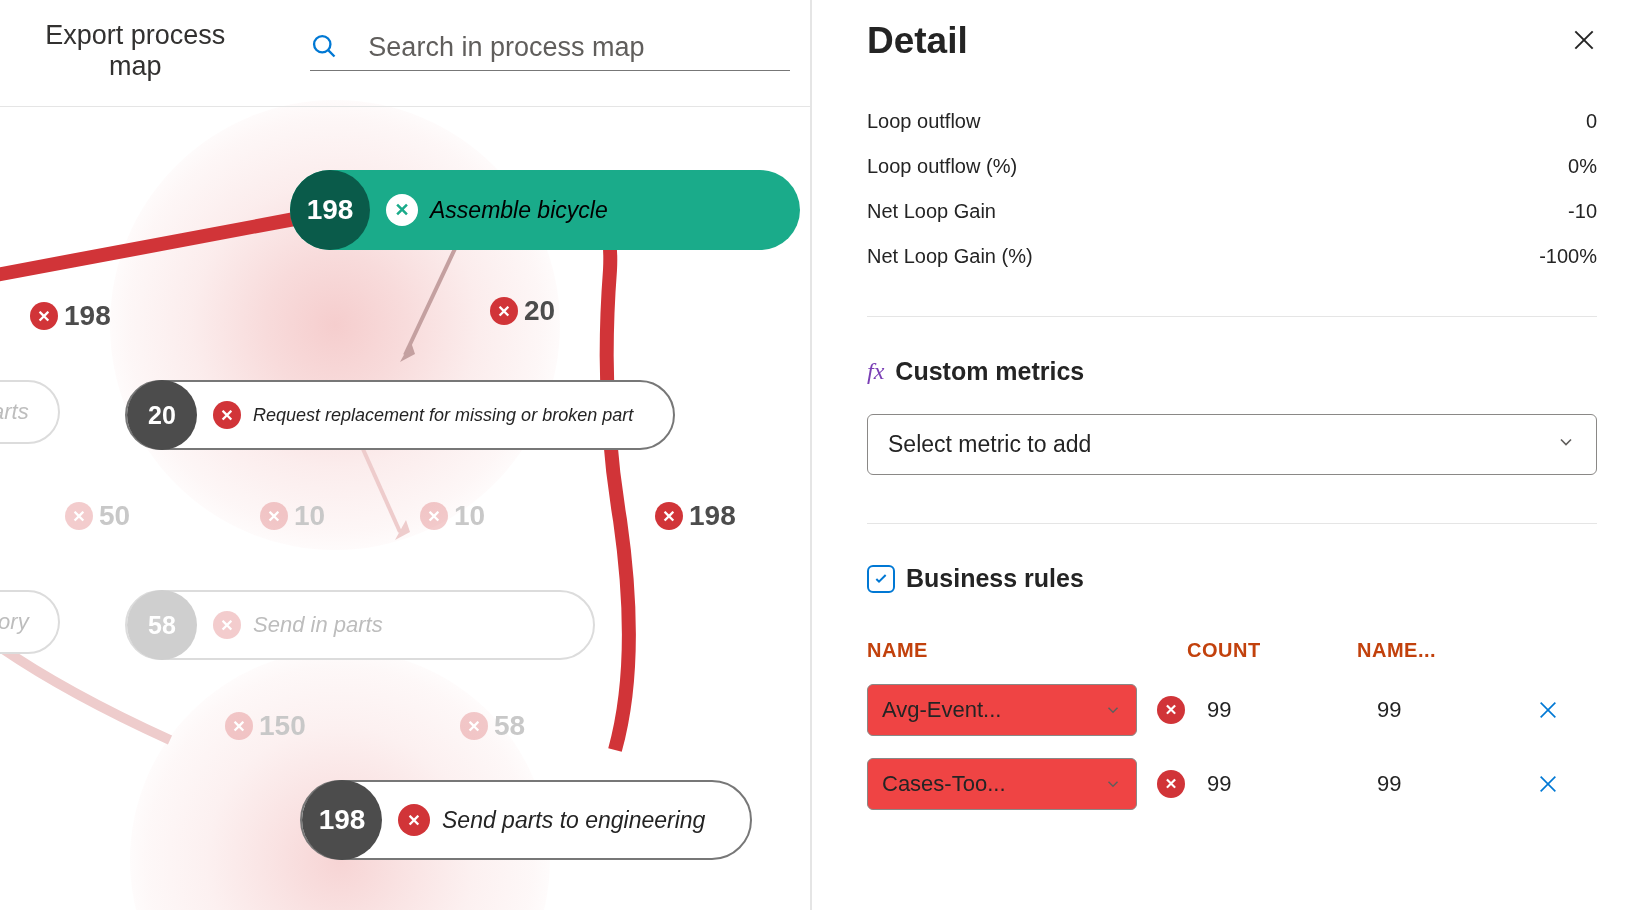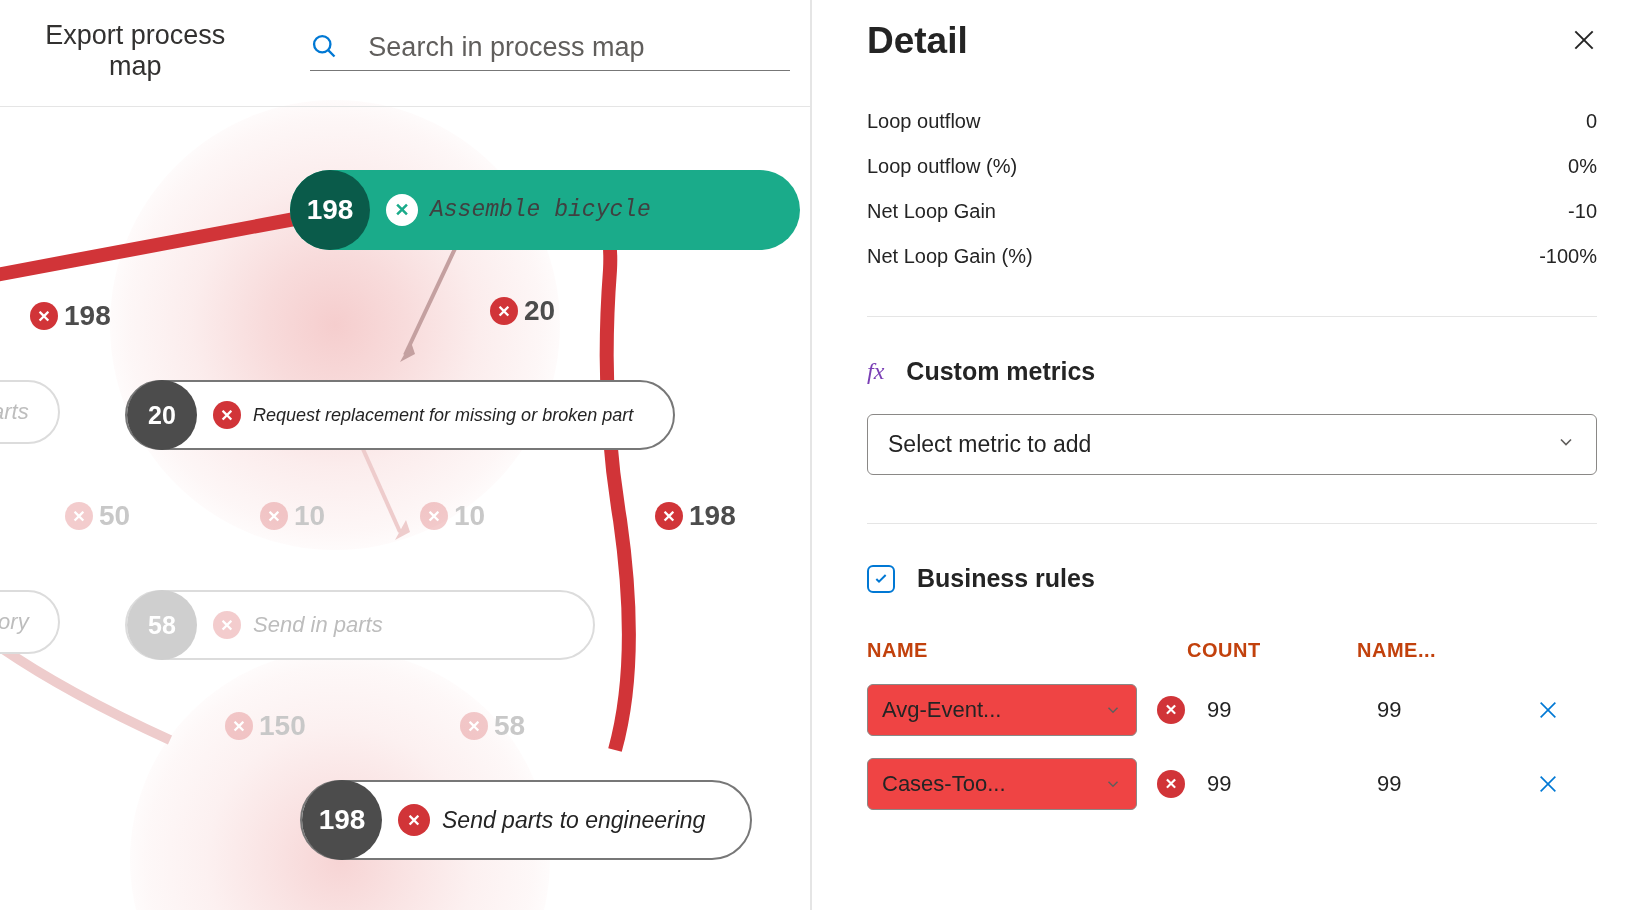--- a/index.html
+++ b/index.html
@@ -102,21 +102,21 @@
       flex-shrink: 0;
     }
     .red-icon { background: #d13438; }
     .faded-red { background: rgba(209,52,56,0.25); }
     .node-label { font-style: italic; font-size: 23px; white-space: nowrap; }
     .node-label-small { font-size: 18px; }
 
     
     .teal-pill { background: #1aab8a; }
     .teal-pill .node-count { background: #0a5b4a; }
-    .teal-pill .node-label { color: #404040; font-family: Liberation Mono, monospace; }
+    .teal-pill .node-label { color: #000000; }
     .white-pill { background: white; border: 2px solid #777; }
     .gray-count { background: #4c4c4c; }
     .ghost-pill { background: white; border: 2px solid #dcdcdc; }
     .ghost-pill .node-count { background: #cfcfcf; color: white; }
     .ghost-pill .node-label { color: #bdbdbd; }
 
     .edge-label {
       position: absolute;
       display: flex;
       align-items: center;
@@ -159,21 +159,21 @@
       font-size: 20px;
       color: #242424;
       margin-bottom: 22px;
     }
     .kv-key { color: #242424; }
 
     .section { margin-top: 48px; border-top: 1px solid #e5e5e5; padding-top: 40px; }
     .section-header {
       display: flex;
       align-items: center;
-      gap: 22px;
+      gap: 11px;
       margin-bottom: 28px;
     }
     .section-title { font-size: 25px; font-weight: 600; }
     .fx-icon {
       font-family: 'Segoe Script', cursive;
       font-size: 24px;
       color: #7a3fb5;
       font-style: italic;
     }
     .rules-icon {

